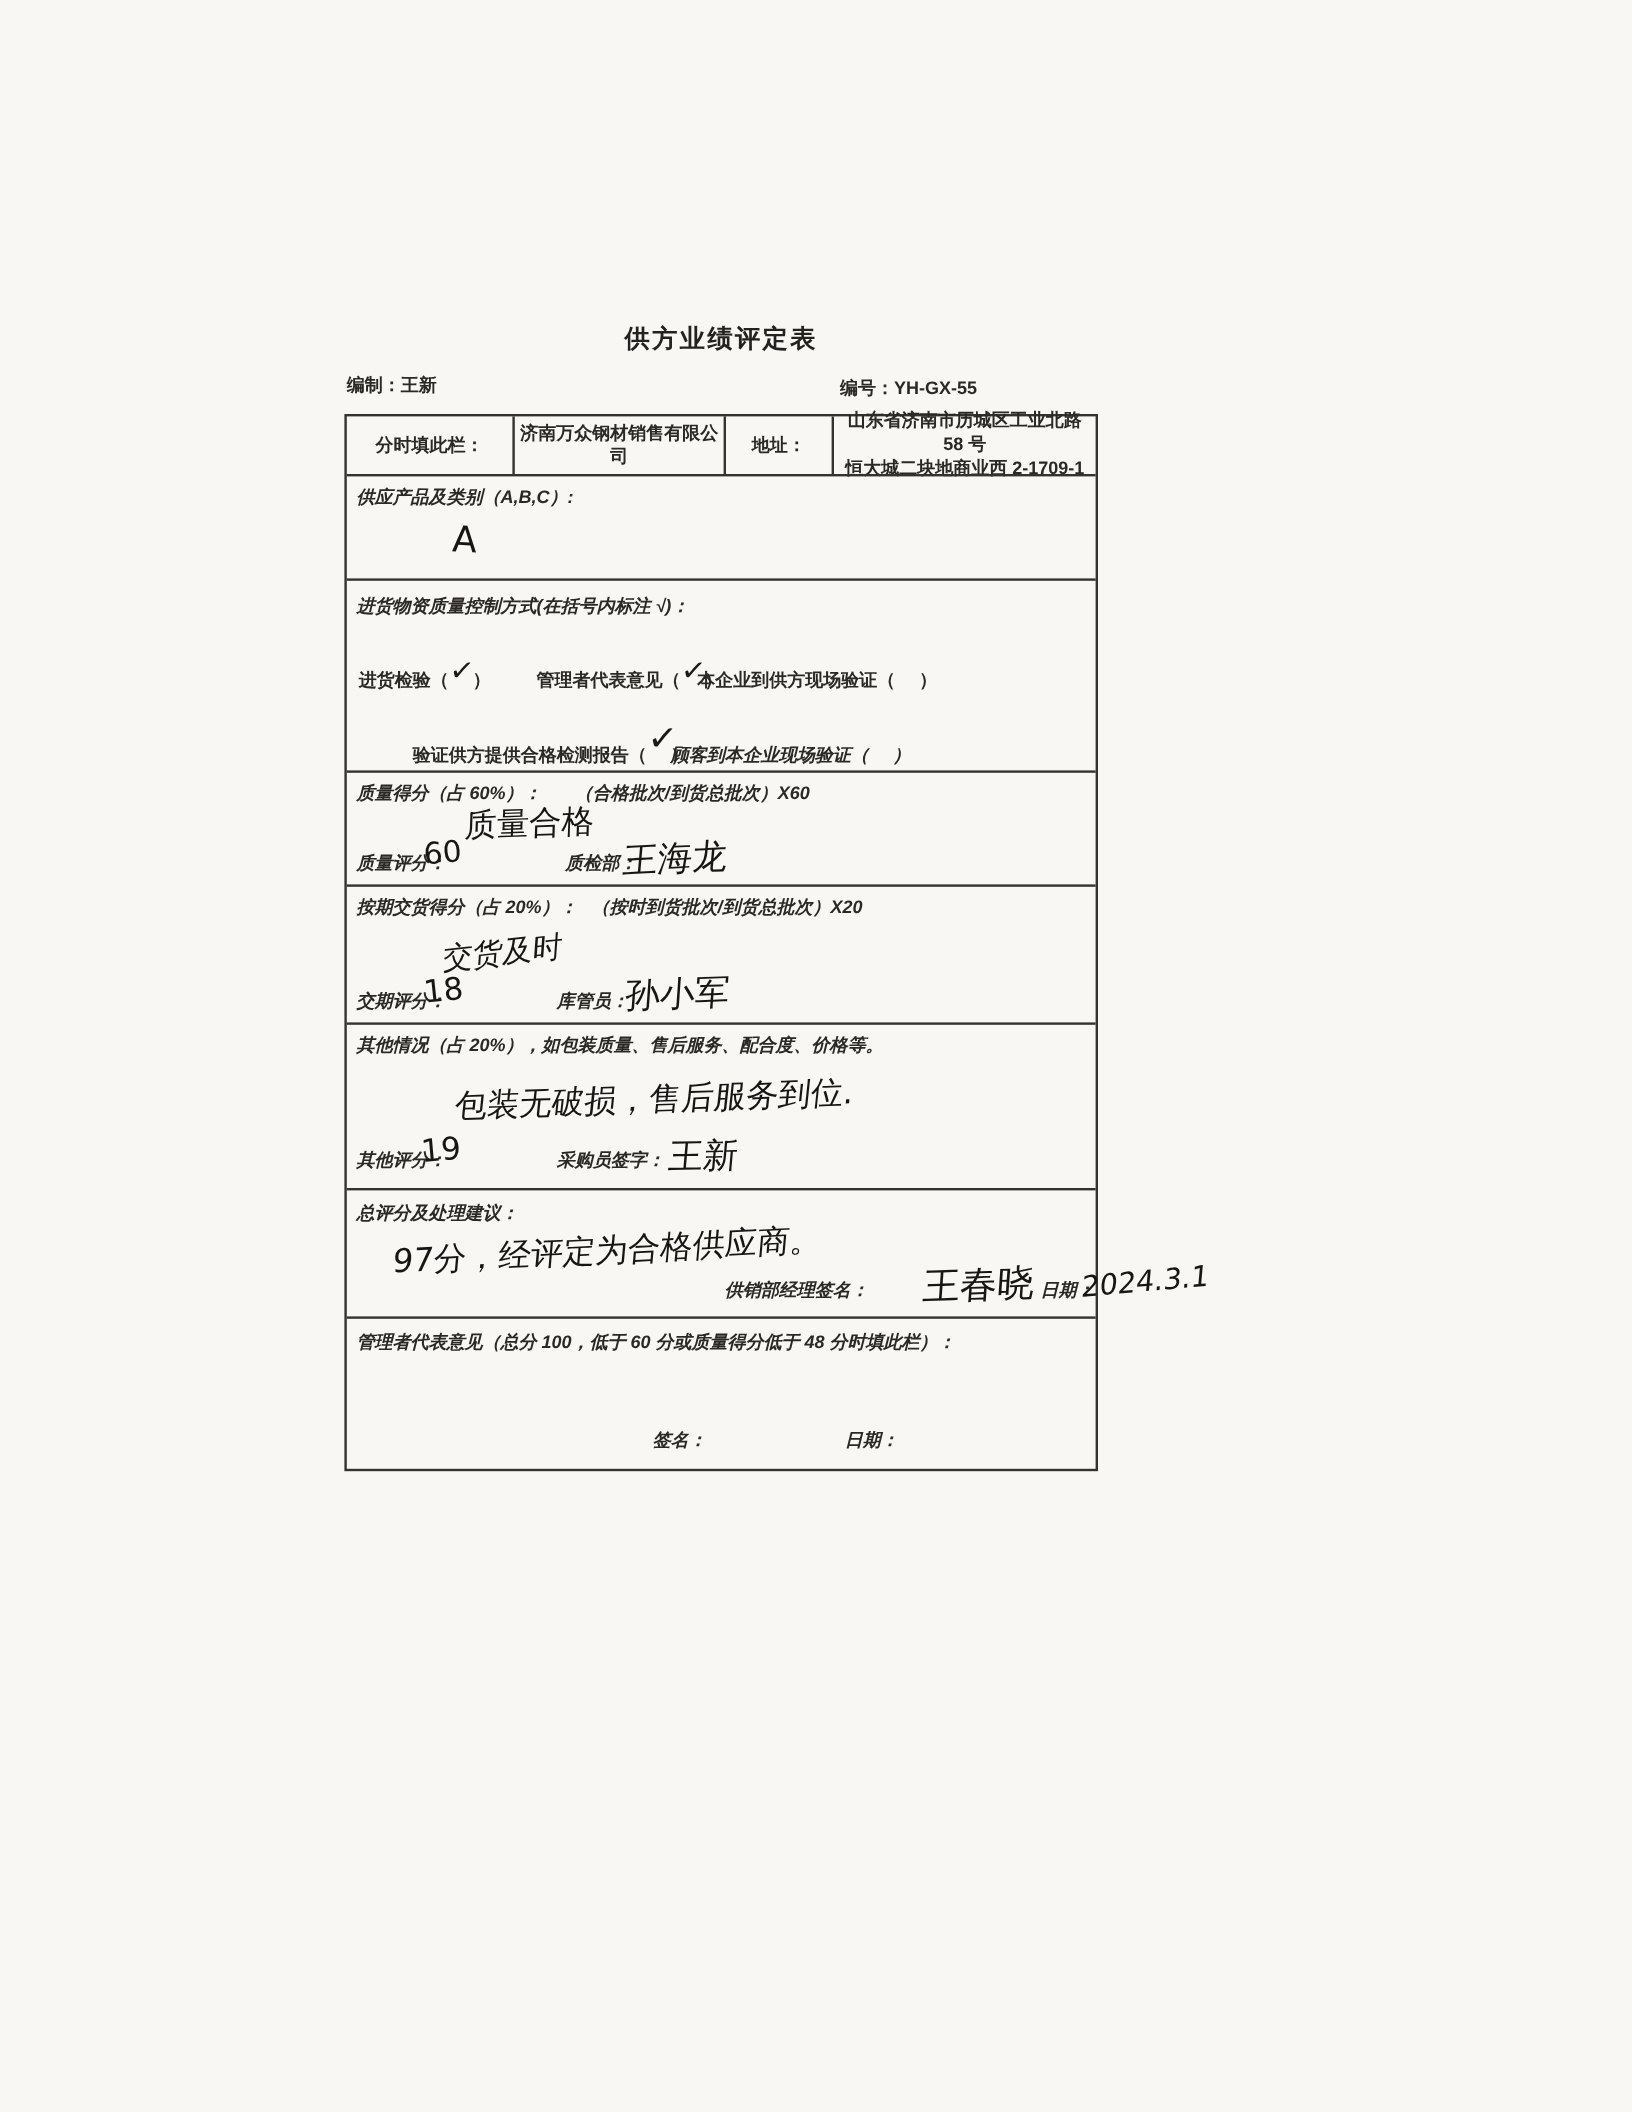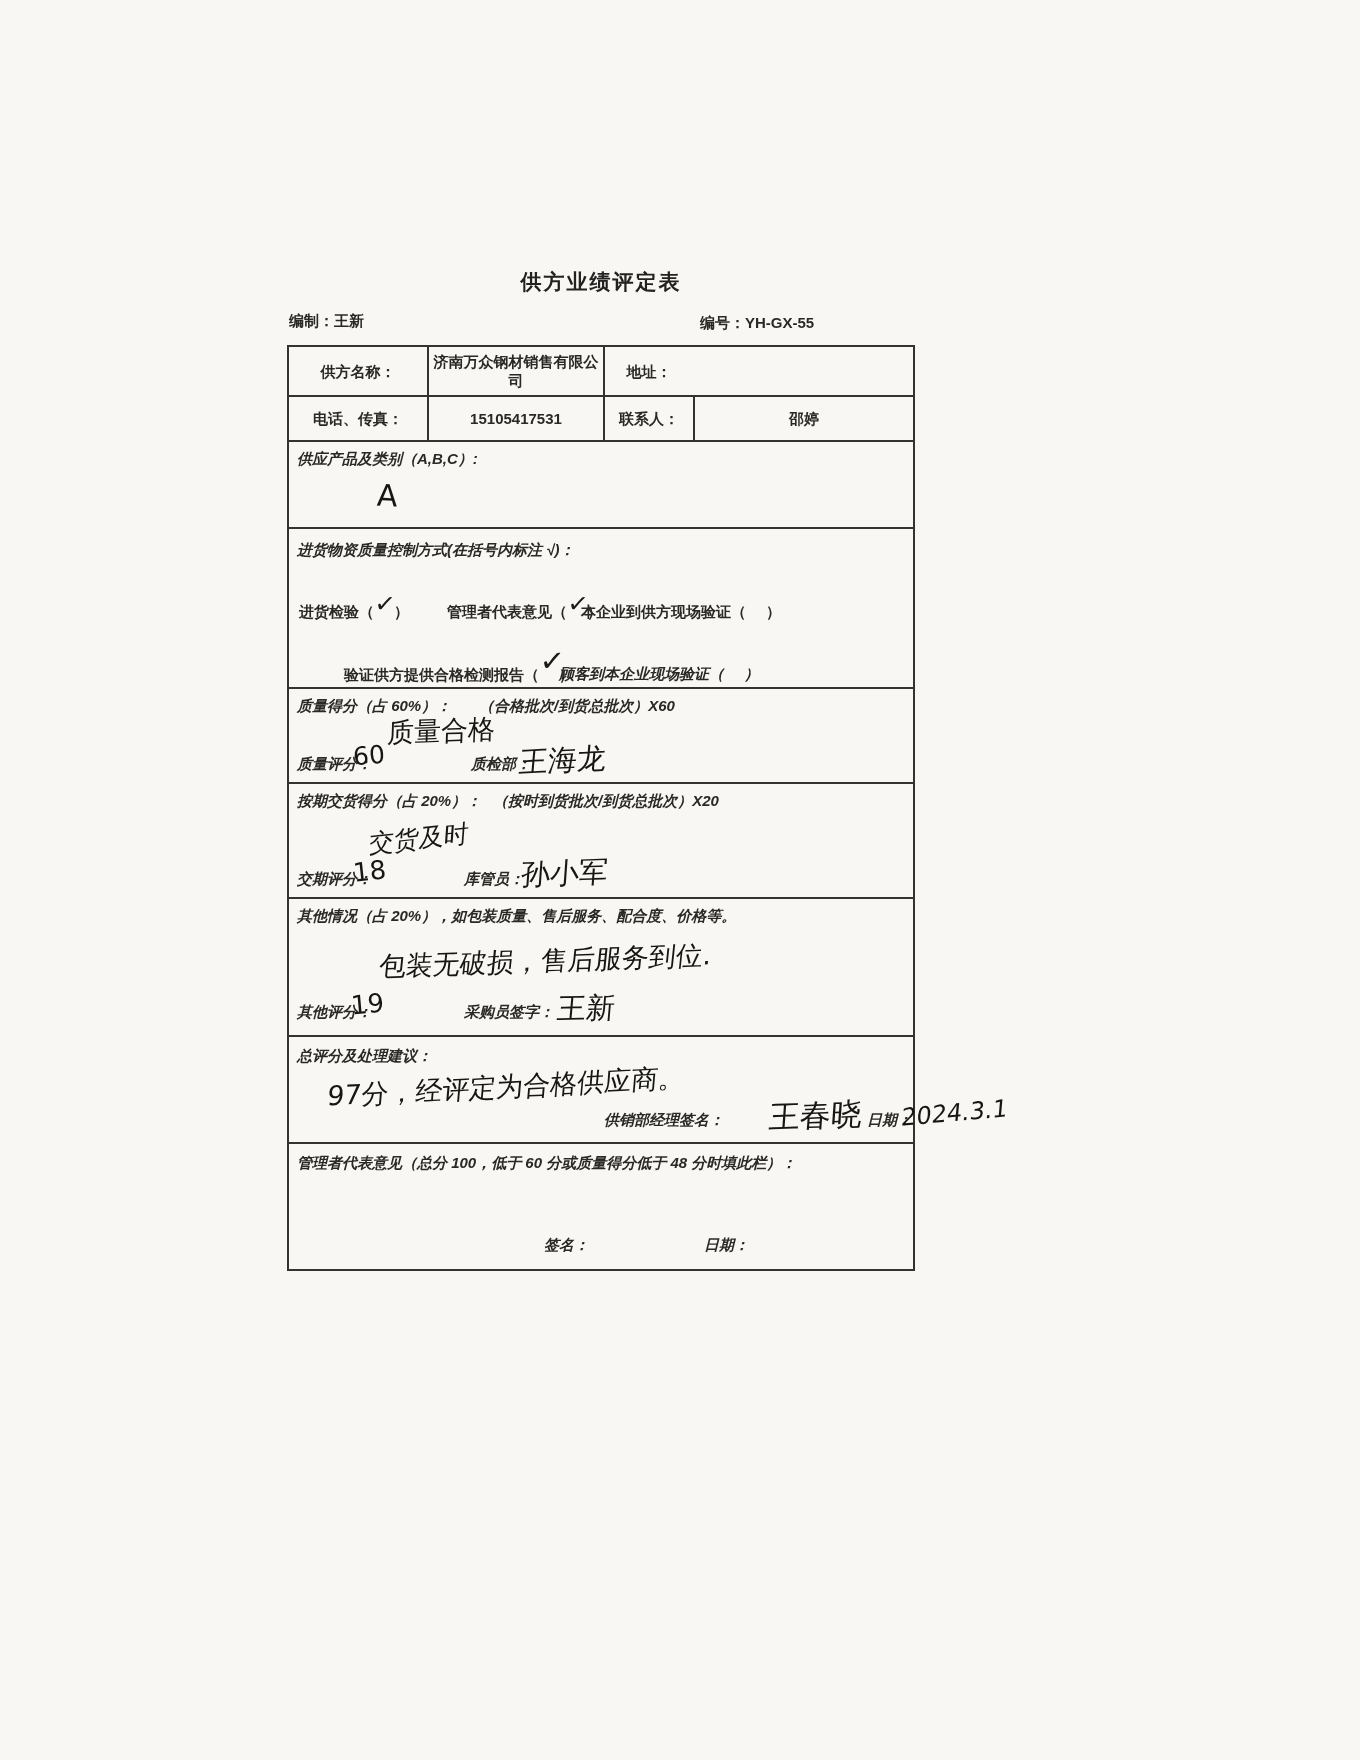--- a/index.html
+++ b/index.html
@@ -65,34 +65,30 @@
       <span>编制：</span><span>王新</span>
     </div>
     <div class="meta doc-no">
       <span>编号：</span><span>YH-GX-55</span>
     </div>
 
     <div class="tbl">
 
       <div class="row" style="height:48px;">
         <div class="cells">
-          <div class="cell c1">供方名称：</div>
+          <div class="cell c1">分时填此栏：</div>
           <div class="cell c2">济南万众钢材销售有限公司</div>
           <div class="cell c3">地址：</div>
+          <div class="cell c4 addr">
+            <div>山东省济南市历城区工业北路 58 号</div>
+            <div>恒大城二块地商业西 2-1709-1</div>
+          </div>
         </div>
       </div>
 
-      <div class="row" style="height:45px;">
-        <div class="cells">
-          <div class="cell c1">电话、传真：</div>
-          <div class="cell c2">15105417531</div>
-          <div class="cell c3">联系人：</div>
-          <div class="cell c4">邵婷</div>
-        </div>
-      </div>
 
       <div class="row" style="height:87px;">
         <div class="lbl" style="left:8px;top:8px;">供应产品及类别（A,B,C）:</div>
         <div class="hw" style="left:88px;top:36px;font-size:30px;transform:rotate(3deg);">A</div>
       </div>
 
       <div class="row" style="height:160px;">
         <div class="lbl" style="left:8px;top:12px;">进货物资质量控制方式(在括号内标注 √)：</div>
 
         <div class="opt" style="position:absolute;left:10px;top:74px;">

